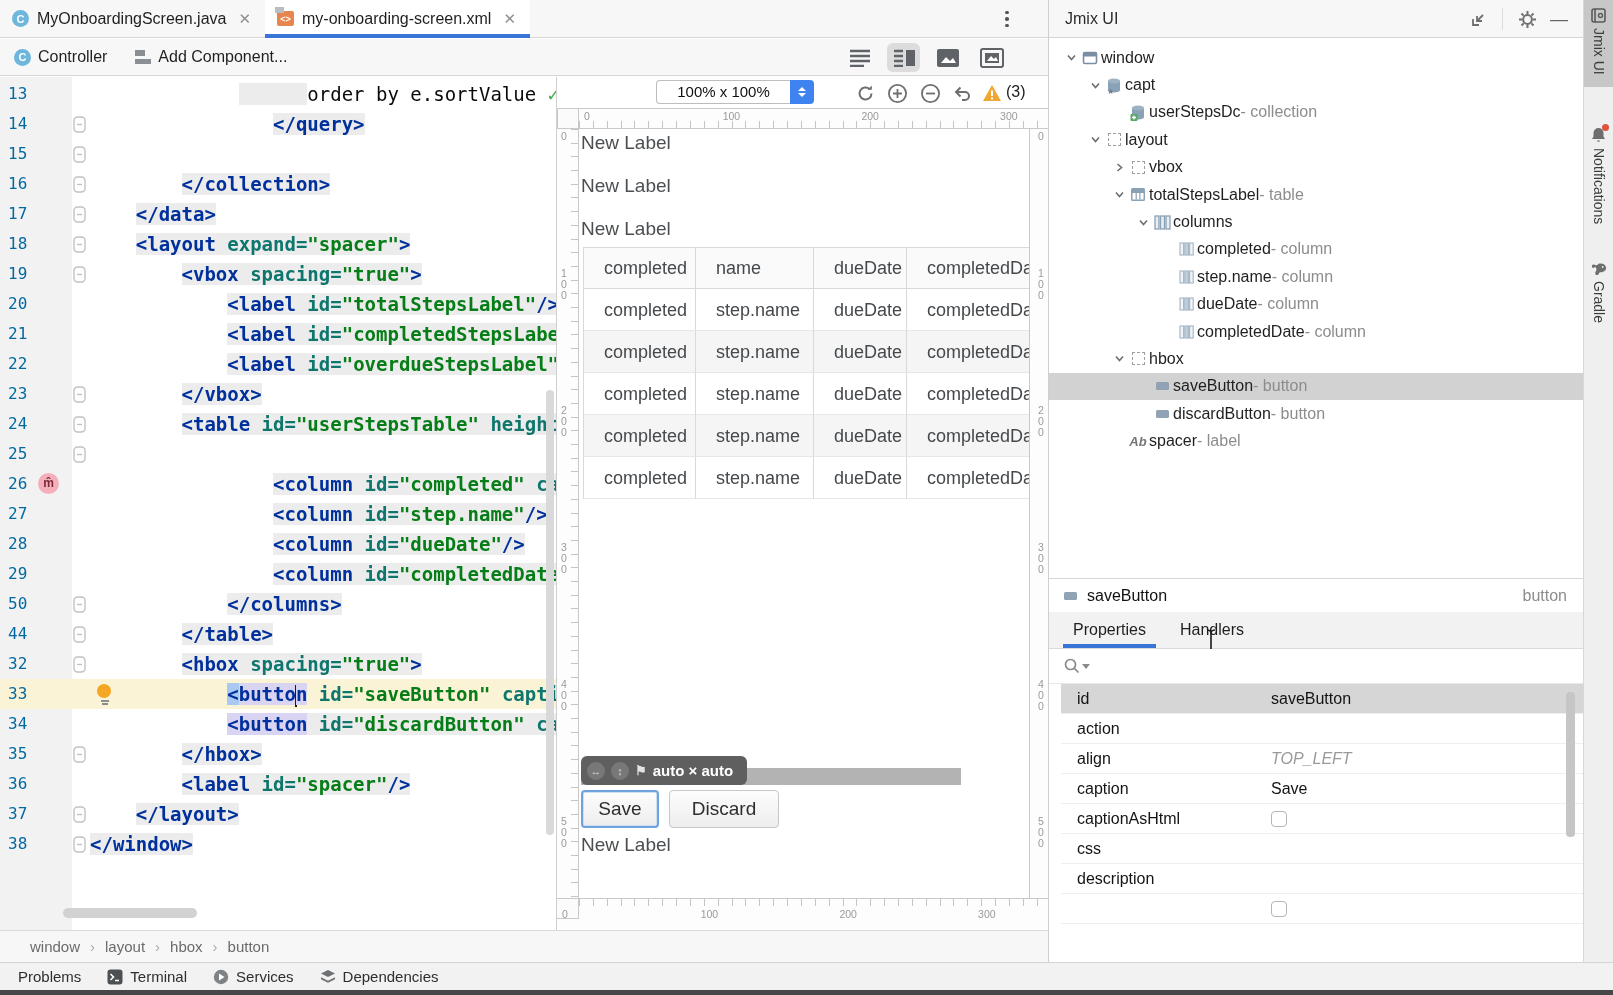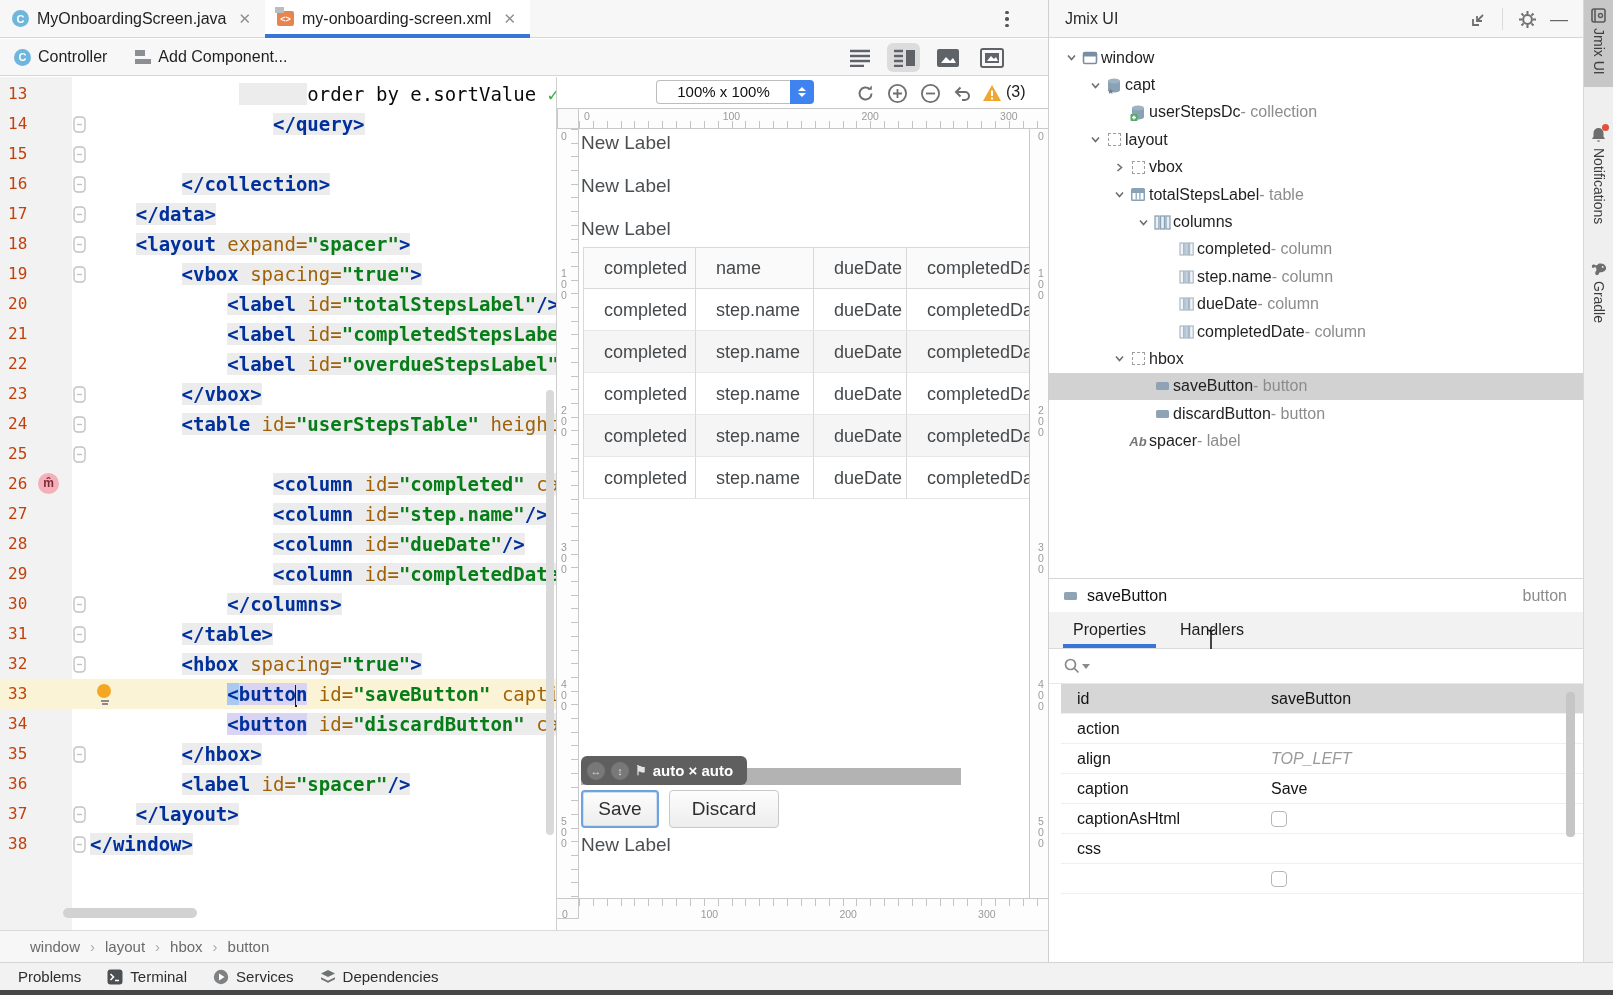--- a/index.html
+++ b/index.html
@@ -35,33 +35,33 @@
   .viewicons { position:absolute; right:40px; top:4px; display:flex; gap:11px; align-items:center; }
   .vicon { width:33px; height:29px; display:flex; align-items:center; justify-content:center; border-radius:6px; }
   .vicon.sel { background:#dcdcdc; }
 
   
   .editor { position:absolute; left:0; top:77px; width:556px; height:853px; background:#fff; overflow:hidden; }
   .editor .gutterbg { position:absolute; left:0; top:0; width:72px; height:100%; background:#f2f2f2; }
   .elines { position:absolute; left:0; top:2px; width:100%; }
   .eline { position:relative; height:30px; font-family:"DejaVu Sans Mono",monospace; font-size:19px; line-height:30px; white-space:pre; }
   .eline.caretline::before { content:""; position:absolute; inset:0; background:#faf3d6; }
-  .lnum { position:absolute; left:8px; top:0; font-size:16px; color:#c2410c; }
+  .lnum { position:absolute; left:8px; top:0; font-size:16px; color:#0369a1; }
   .lfold { position:absolute; left:73px; top:7px; }
   .mIcon { position:absolute; left:38px; top:4px; width:21px; height:21px; border-radius:50%; background:#f5afba;
            color:#7d2837; font-size:12px; font-weight:bold; text-align:center; line-height:21px; font-family:"Liberation Sans",sans-serif; }
   .bulb { position:absolute; left:97px; top:5px; width:15px; height:20px; }
   .bulb .b1 { display:block; width:14px; height:14px; border-radius:50%; background:#f5a623; }
   .bulb .b2 { display:block; width:8px; height:2px; background:#8c8c8c; margin:2px auto 0; }
   .bulb .b3 { display:block; width:6px; height:2px; background:#8c8c8c; margin:1px auto 0; }
   .lcode { position:absolute; left:90px; top:0; }
   .chunk { background:#ececec; }
   .pad { background:#ececec; }
   .tag { color:#00309c; font-weight:bold; }
-  .attr { color:#a16207; font-weight:normal; }
+  .attr { color:#0f766e; font-weight:bold; }
   .val { color:#067d17; font-weight:bold; }
   .plain { color:#0a0a0a; }
   .check { color:#3fae49; font-weight:bold; }
   .hlA { background:#a9c8f2; }
   .hlB { background:#d9d4f2; }
   .caret { display:inline-block; width:2px; height:22px; background:#1b1b1b; vertical-align:middle; margin:0 -1px; }
   .evscroll { position:absolute; left:546px; top:390px; width:8px; height:445px; background:#d9d9d9; border-radius:4px; }
   .ehscroll { position:absolute; left:63px; top:908px; width:134px; height:10px; background:#d2d2d2; border-radius:5px; }
 
   
@@ -278,25 +278,25 @@
               <path d="M4 8.5h5" stroke="#c2c2c2" stroke-width="1.4"></path>
             </svg></span><span class="lcode">        <span class="chunk"><span class="tag">&lt;table </span><span class="attr">id=</span><span class="val">"userStepsTable"</span><span class="attr"> height=</span></span></span></div>
         <div class="eline"><span class="lnum">25</span><span class="lfold"><svg width="13" height="17" viewBox="0 0 13 17">
               <rect x="1" y="1" width="11" height="15" rx="3.5" fill="#fff" stroke="#c2c2c2" stroke-width="1.4"></rect>
               <path d="M4 8.5h5" stroke="#c2c2c2" stroke-width="1.4"></path>
             </svg></span></div>
         <div class="eline"><span class="lnum">26</span><span class="mIcon">m̂</span><span class="lcode">                <span class="chunk"><span class="tag">&lt;column </span><span class="attr">id=</span><span class="val">"completed"</span><span class="attr"> capt</span></span></span></div>
         <div class="eline"><span class="lnum">27</span><span class="lcode">                <span class="chunk"><span class="tag">&lt;column </span><span class="attr">id=</span><span class="val">"step.name"</span><span class="tag">/&gt;</span></span></span></div>
         <div class="eline"><span class="lnum">28</span><span class="lcode">                <span class="chunk"><span class="tag">&lt;column </span><span class="attr">id=</span><span class="val">"dueDate"</span><span class="tag">/&gt;</span></span></span></div>
         <div class="eline"><span class="lnum">29</span><span class="lcode">                <span class="chunk"><span class="tag">&lt;column </span><span class="attr">id=</span><span class="val">"completedDate"</span></span></span></div>
-        <div class="eline"><span class="lnum">30</span><span class="lfold"><svg width="13" height="17" viewBox="0 0 13 17">
+        <div class="eline"><span class="lnum">50</span><span class="lfold"><svg width="13" height="17" viewBox="0 0 13 17">
               <rect x="1" y="1" width="11" height="15" rx="3.5" fill="#fff" stroke="#c2c2c2" stroke-width="1.4"></rect>
               <path d="M4 8.5h5" stroke="#c2c2c2" stroke-width="1.4"></path>
             </svg></span><span class="lcode">            <span class="chunk"><span class="tag">&lt;/columns&gt;</span></span></span></div>
-        <div class="eline"><span class="lnum">31</span><span class="lfold"><svg width="13" height="17" viewBox="0 0 13 17">
+        <div class="eline"><span class="lnum">44</span><span class="lfold"><svg width="13" height="17" viewBox="0 0 13 17">
               <rect x="1" y="1" width="11" height="15" rx="3.5" fill="#fff" stroke="#c2c2c2" stroke-width="1.4"></rect>
               <path d="M4 8.5h5" stroke="#c2c2c2" stroke-width="1.4"></path>
             </svg></span><span class="lcode">        <span class="chunk"><span class="tag">&lt;/table&gt;</span></span></span></div>
         <div class="eline"><span class="lnum">32</span><span class="lfold"><svg width="13" height="17" viewBox="0 0 13 17">
               <rect x="1" y="1" width="11" height="15" rx="3.5" fill="#fff" stroke="#c2c2c2" stroke-width="1.4"></rect>
               <path d="M4 8.5h5" stroke="#c2c2c2" stroke-width="1.4"></path>
             </svg></span><span class="lcode">        <span class="chunk"><span class="tag">&lt;hbox </span><span class="attr">spacing=</span><span class="val">"true"</span><span class="tag">&gt;</span></span></span></div>
         <div class="eline caretline"><span class="lnum">33</span><span class="bulb"><span class="b1"></span><span class="b2"></span><span class="b3"></span></span><span class="lcode">            <span class="tag hlA">&lt;</span><span class="tag hlB">butto</span><span class="caret"></span><span class="tag hlB">n</span><span class="attr"> id=</span><span class="val">"saveButton"</span><span class="attr"> captio</span></span></div>
         <div class="eline"><span class="lnum">34</span><span class="lcode">            <span class="chunk"><span class="tag hlB">&lt;button</span><span class="attr"> id=</span><span class="val">"discardButton"</span><span class="attr"> cap</span></span></span></div>
         <div class="eline"><span class="lnum">35</span><span class="lfold"><svg width="13" height="17" viewBox="0 0 13 17">
@@ -745,20 +745,24 @@
         </div>
         <div class="prow">
           <span class="pk">captionAsHtml</span>
           <span class="cb"></span>
         </div>
         <div class="prow">
           <span class="pk">css</span>
           <span class="pv"></span>
         </div>
         <div class="prow">
+          <span class="pk">description</span>
+          <span class="pv"></span>
+        </div>
+        <div class="prow">
           <span class="pk"></span>
           <span class="cb"></span>
         </div>
       </div>
     <div class="pscroll"></div>
   </div>
 
   <div class="stripe">
     <div class="stab on" style="top:0;">
       <span>

